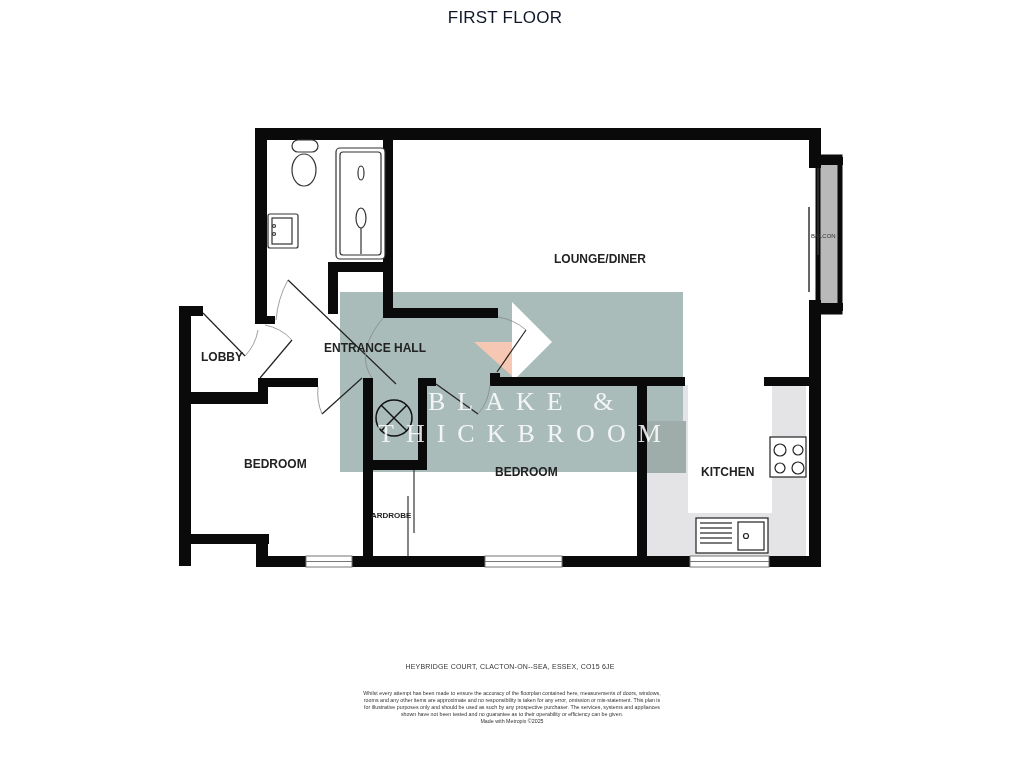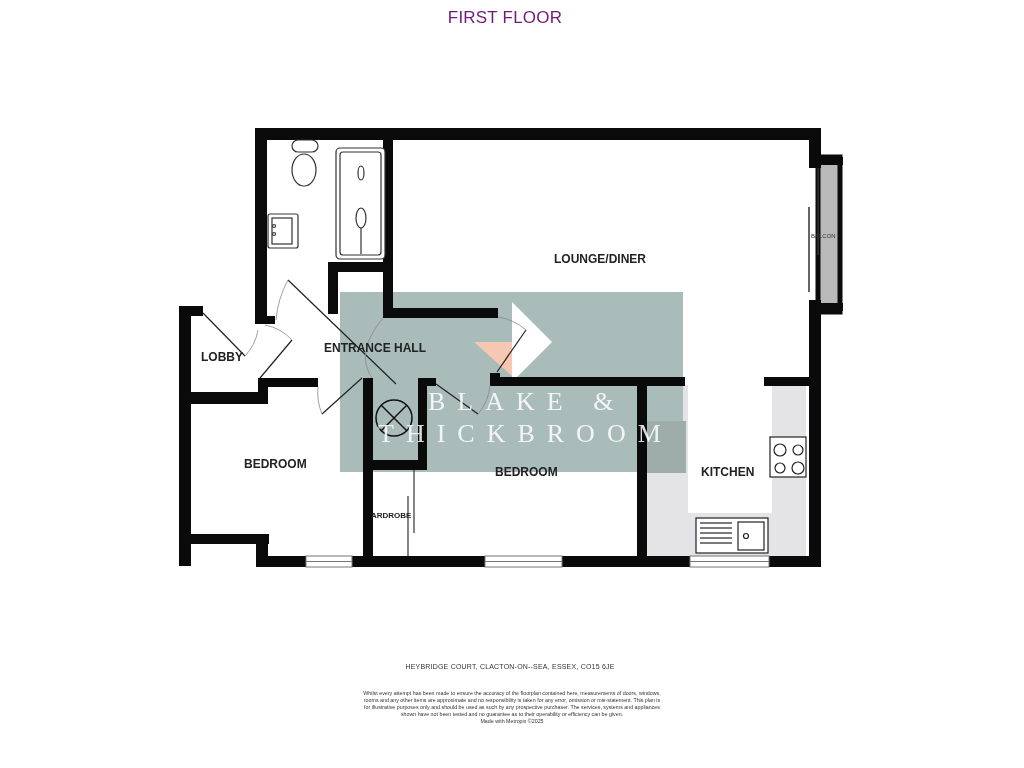--- a/index.html
+++ b/index.html
@@ -1,17 +1,17 @@
 <!DOCTYPE html>
 <html><head>
   <meta charset="utf-8">
   <style>
     html, body { margin: 0; padding: 0; background: #ffffff; }
     body { width: 1024px; height: 768px; position: relative; overflow: hidden; font-family: "Liberation Sans", sans-serif; }
-    .title { position: absolute; top: 8px; left: 0; width: 1010px; text-align: center; font-size: 17px; color: #701a75; letter-spacing: 0.2px; }
+    .title { position: absolute; top: 8px; left: 0; width: 1010px; text-align: center; font-size: 17px; color: #0f172a; letter-spacing: 0.2px; }
     svg.plan { position: absolute; left: 0; top: 0; }
     .room-label { font-family: "Liberation Sans", sans-serif; font-weight: bold; font-size: 12px; fill: #222; }
     .small-label { font-family: "Liberation Sans", sans-serif; font-weight: bold; font-size: 8px; fill: #222; }
     .tiny-label { font-family: "Liberation Sans", sans-serif; font-size: 6px; fill: #333; }
     .wm-text { font-family: "Liberation Serif", serif; font-size: 26px; fill: #ffffff; opacity: 0.85; letter-spacing: 12px; }
     .address { position: absolute; top: 663px; left: 0; width: 1020px; text-align: center; font-size: 7px; color: #333; letter-spacing: 0.2px; }
     .disclaimer { position: absolute; top: 690px; left: 362px; width: 300px; text-align: center; font-size: 5.3px; line-height: 7px; color: #333; }
     .credit { display: block; }
   </style>
 </head>

